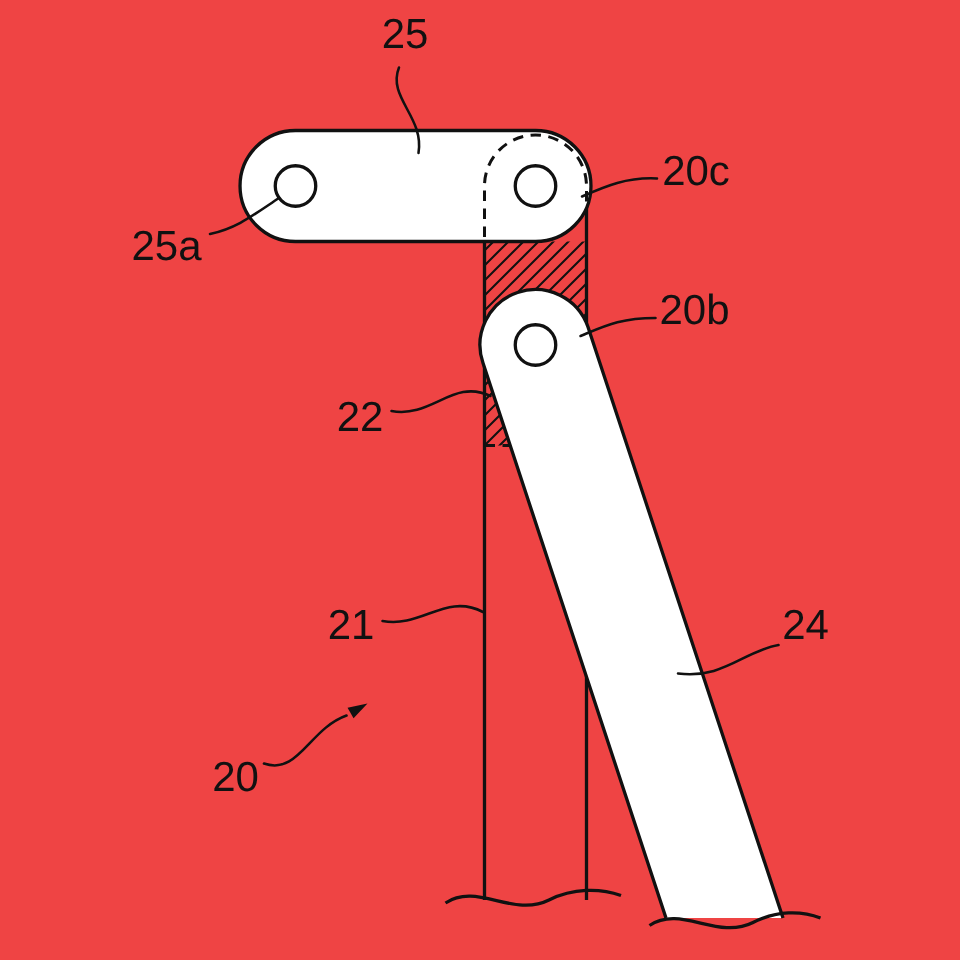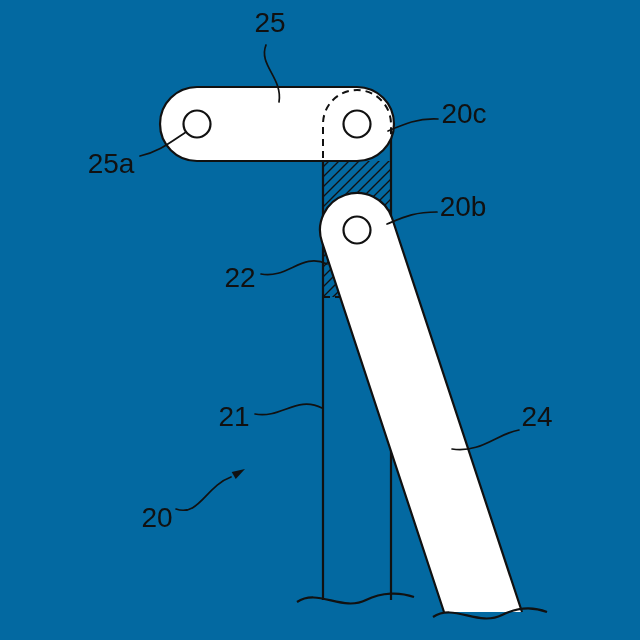--- a/index.html
+++ b/index.html
@@ -3,21 +3,21 @@
 <meta charset="utf-8">
 <style>
   html, body {
     margin: 0;
     padding: 0;
     background: #ffffff;
   }
   .stage {
     width: 640px;
     height: 640px;
-    background: #0369a1;
+    background: #ef4444;
     position: relative;
     overflow: hidden;
   }
   svg { display: block; }
   .lbl {
     font-family: "Liberation Sans", "DejaVu Sans", sans-serif;
     font-size: 28px;
     fill: #111111;
   }
 </style>

